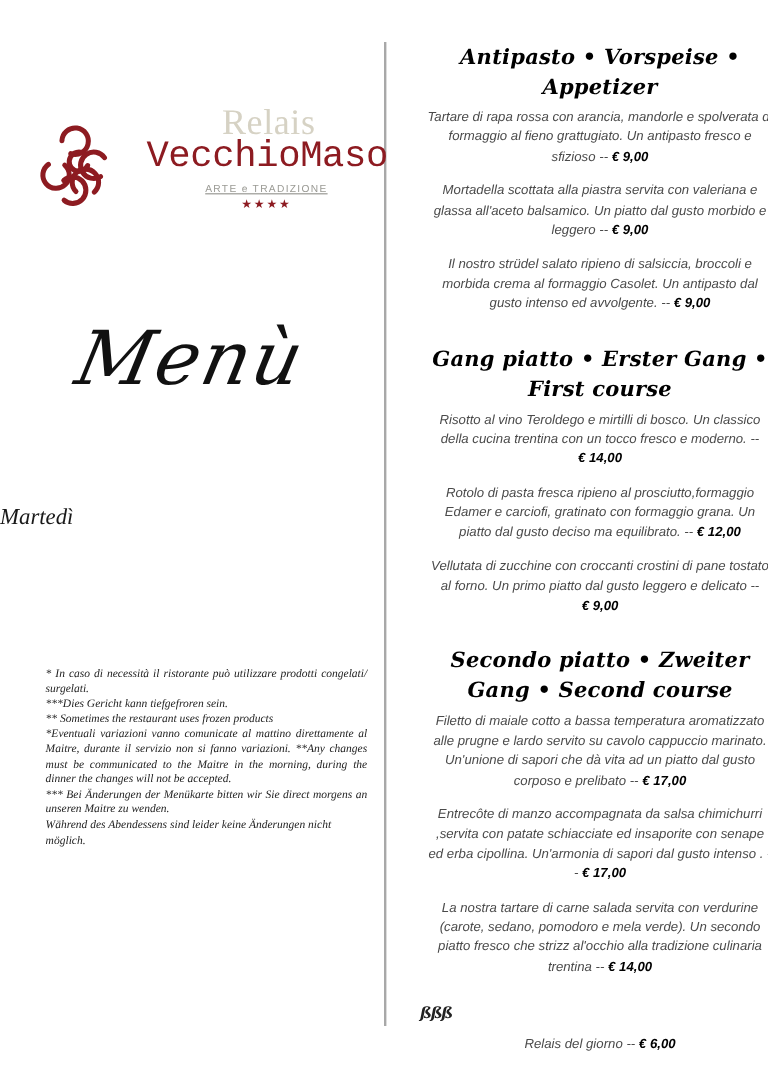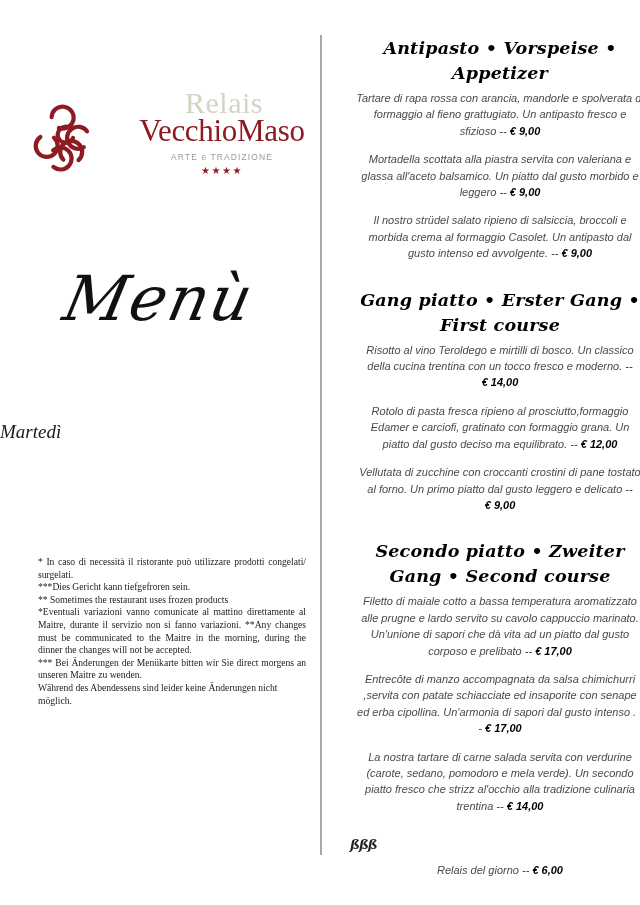--- a/index.html
+++ b/index.html
@@ -67,35 +67,36 @@
   .logo-relais {
     font-family: "Liberation Serif", serif;
     font-size: 30px;
     line-height: 30px;
     color: #d6d2c4;
     letter-spacing: 0.5px;
     margin-left: 4px;
     text-align: center;
   }
   .logo-vecchiomaso {
-    font-family: Liberation Serif, serif;
+    font-family: Liberation Mono, monospace;
     font-size: 31px;
     line-height: 34px;
     color: #8d1b21;
     letter-spacing: -0.3px;
     margin-top: -4px;
     white-space: nowrap;
   }
   .logo-tagline {
     font-family: "Liberation Sans", sans-serif;
     font-size: 8.5px;
     line-height: 12px;
     letter-spacing: 1.1px;
     color: #9a9a94;
     margin-top: 3px;
+    text-decoration: underline;
   }
   .logo-stars {
     font-size: 10px;
     line-height: 12px;
     letter-spacing: 1.5px;
     color: #8d1b21;
     margin-top: 2px;
   }
 
   .menu-script {
@@ -125,20 +126,21 @@
     line-height: 24px;
     color: #1a1a1a;
   }
 
   .footnotes {
     position: absolute;
     left: 38px;
     top: 556px;
     width: 268px;
     font-family: "Liberation Serif", serif;
+    font-style: italic;
     font-size: 9.6px;
     line-height: 12.6px;
     color: #222222;
   }
   .footnotes p {
     margin: 0;
   }
   .footnotes p.just {
     text-align: justify;
   }

